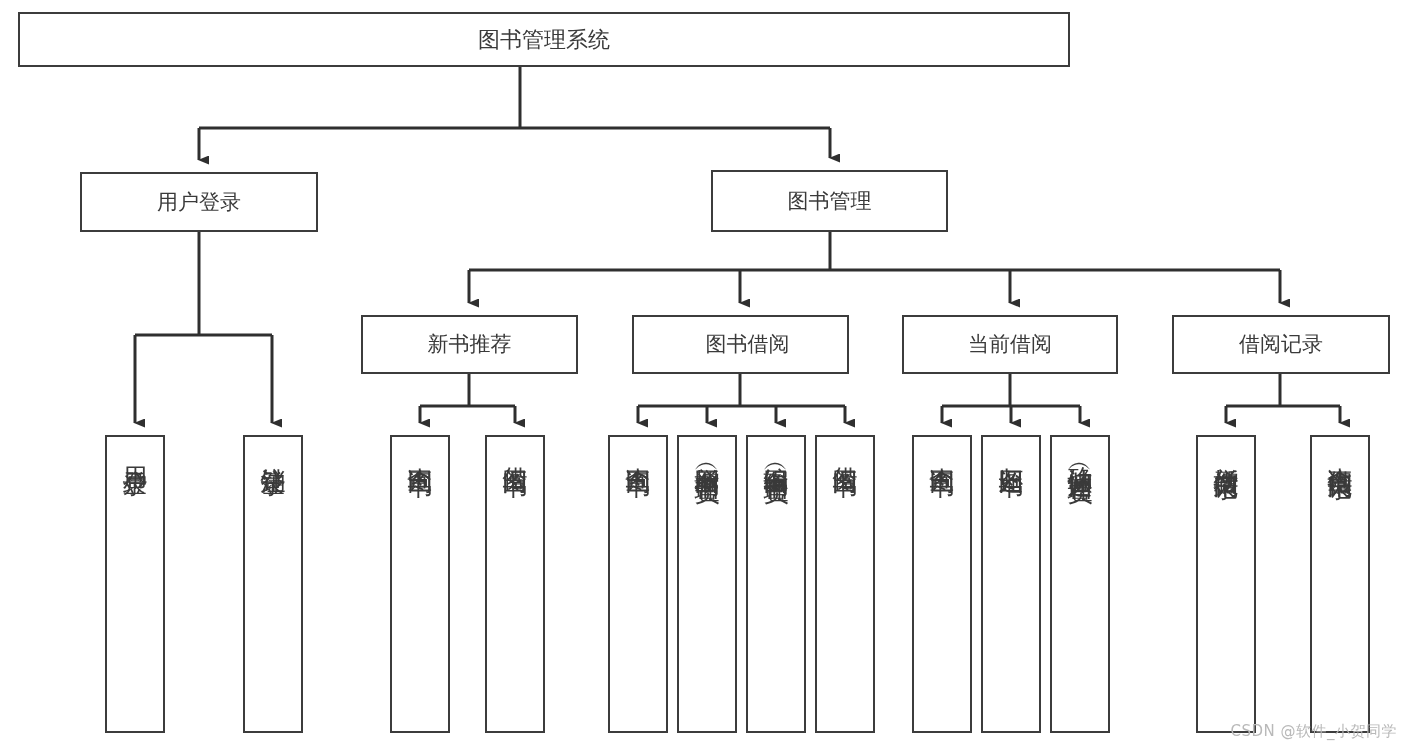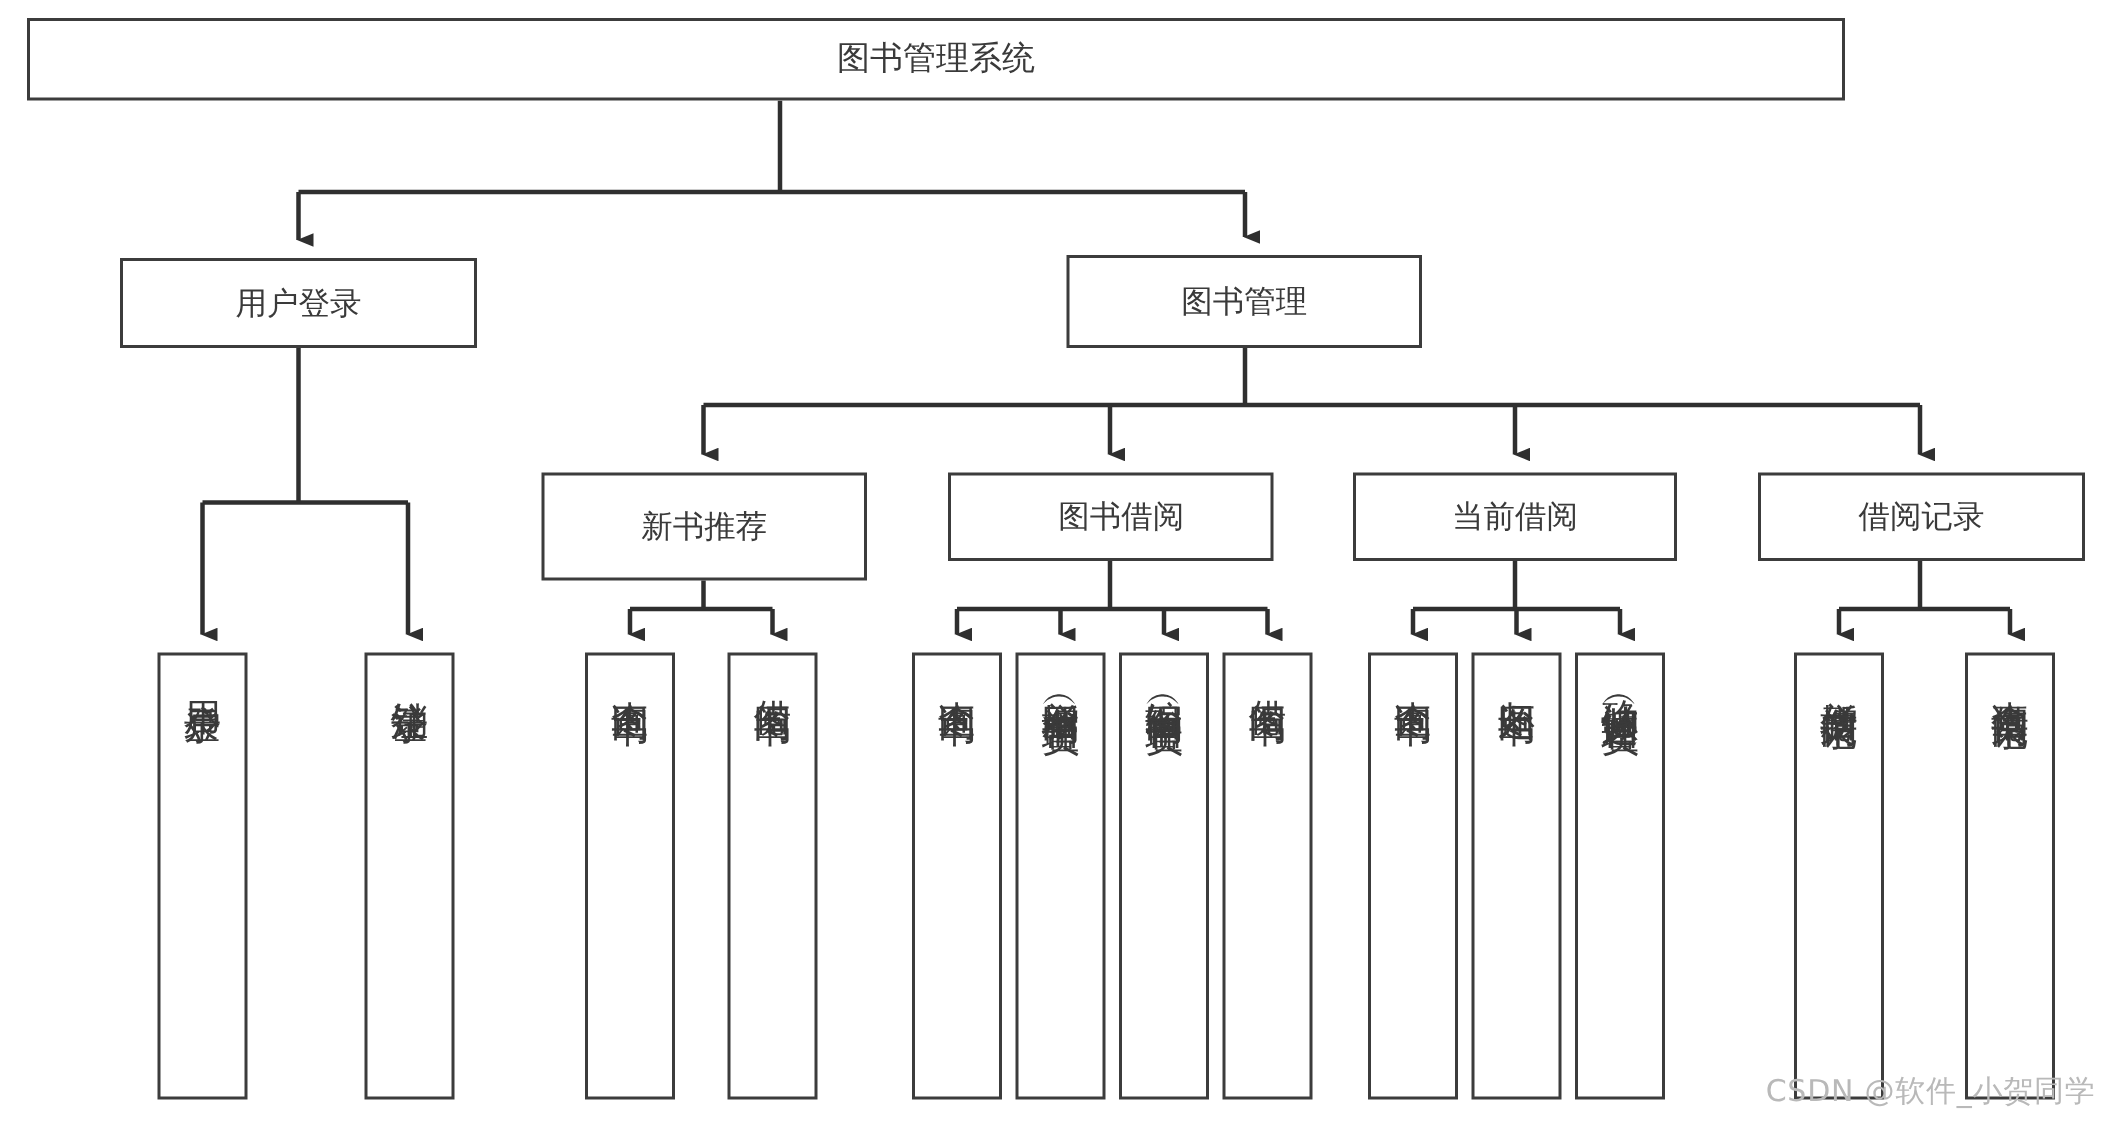--- a/index.html
+++ b/index.html
@@ -59,21 +59,21 @@
     writing-mode: vertical-rl;
     text-orientation: upright;
     font-size: 25px;
     letter-spacing: 2px;
     line-height: 1;
   }
   #watermark {
     position: absolute;
     right: 8px;
     bottom: 6px;
-    font-size: 20px;
+    font-size: 15px;
     color: #b9b9b9;
     letter-spacing: 0.5px;
     user-select: none;
     white-space: nowrap;
   }
 </style>
 </head>
 <body>
 
 <div id="diagram-root">
@@ -121,33 +121,33 @@
       <path d="M1011,406 L1011,423" marker-end="url(#arrowhead)"></path>
       <path d="M1080,406 L1080,423" marker-end="url(#arrowhead)"></path>
 
       <path d="M1280,374 L1280,406"></path>
       <path d="M1226,406 L1340,406"></path>
       <path d="M1226,406 L1226,423" marker-end="url(#arrowhead)"></path>
       <path d="M1340,406 L1340,423" marker-end="url(#arrowhead)"></path>
     </g>
   </svg>
 
-  <div class="node horiz root" style="left:18px; top:12px; width:1212px; height:55px;">
+  <div class="node horiz root" style="left:18px; top:12px; width:1052px; height:55px;">
     <span class="node-label">图书管理系统</span>
   </div>
 
   <div class="node horiz" style="left:80px; top:172px; width:238px; height:60px;">
     <span class="node-label">用户登录</span>
   </div>
 
   <div class="node horiz" style="left:711px; top:170px; width:237px; height:62px;">
     <span class="node-label">图书管理</span>
   </div>
 
-  <div class="node horiz" style="left:361px; top:315px; width:217px; height:72px;">
+  <div class="node horiz" style="left:361px; top:315px; width:217px; height:59px;">
     <span class="node-label">新书推荐</span>
   </div>
 
   <div class="node horiz" style="left:632px; top:315px; width:217px; height:59px;padding-left:14px;">
     <span class="node-label">图书借阅</span>
   </div>
 
   <div class="node horiz" style="left:1172px; top:315px; width:218px; height:59px;">
     <span class="node-label">借阅记录</span>
   </div>

